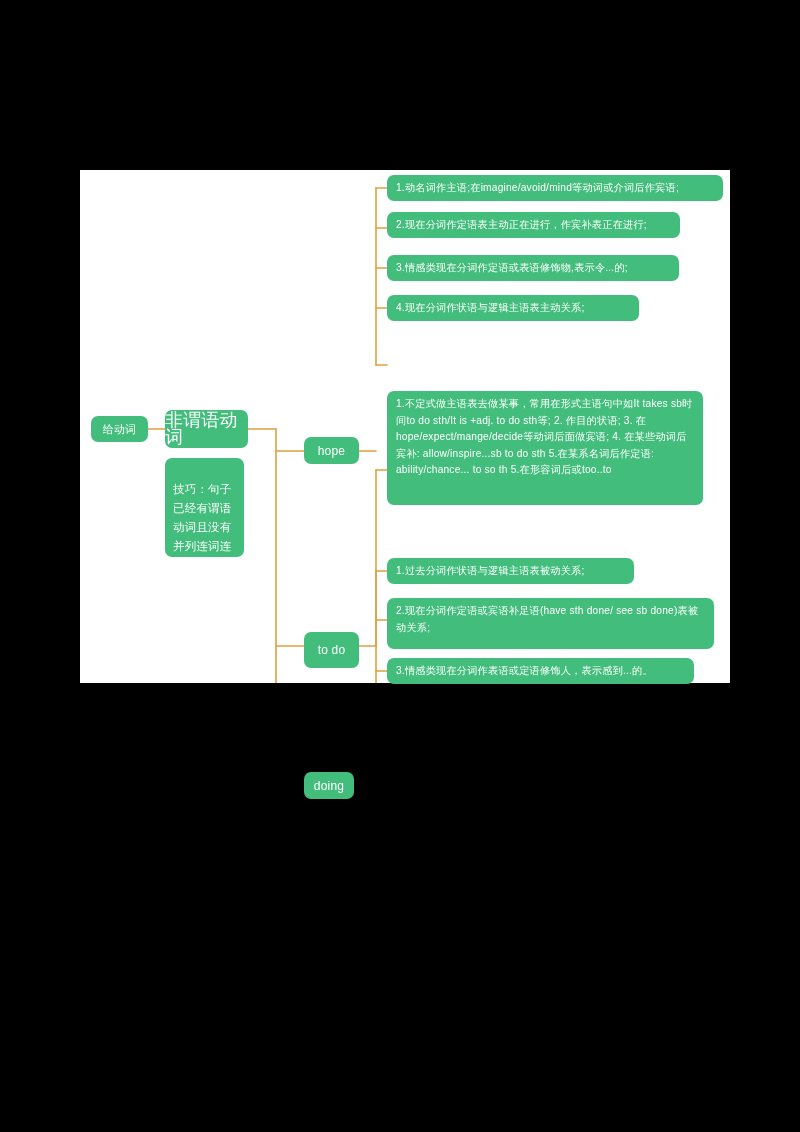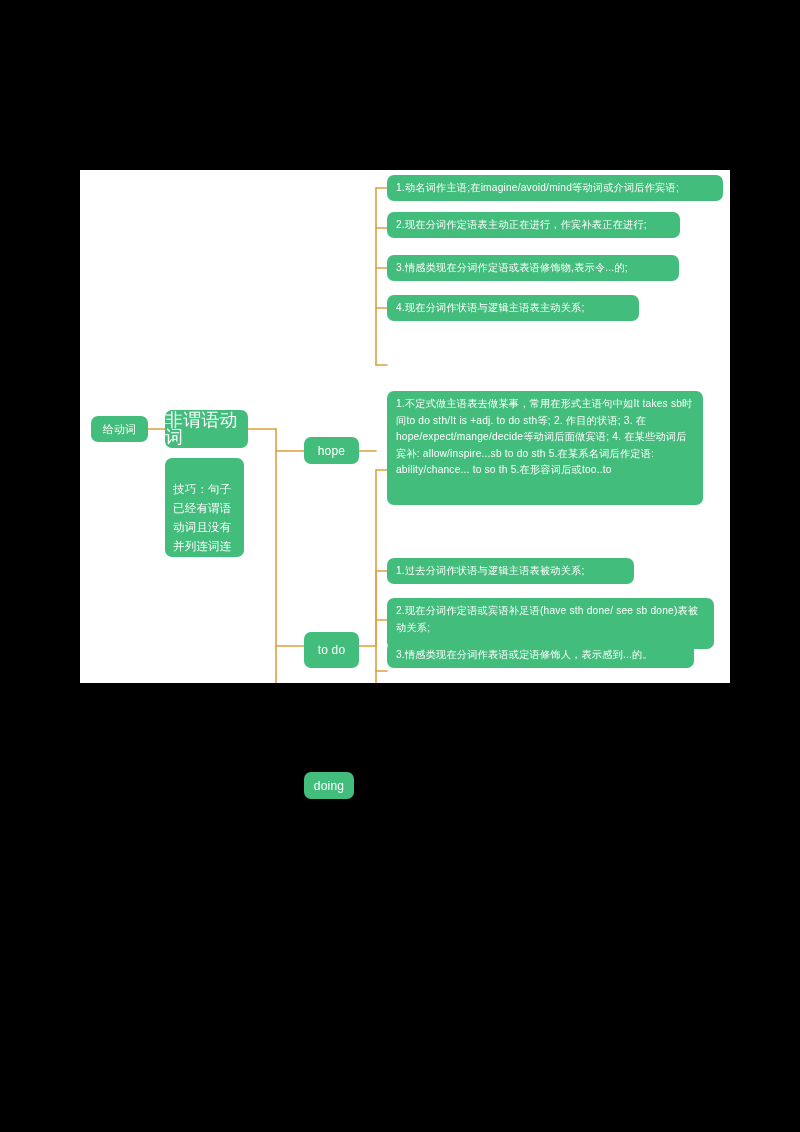--- a/index.html
+++ b/index.html
@@ -76,21 +76,21 @@
   #d1 { left: 307px; top: 5px;   width: 336px; height: 26px; }
   #d2 { left: 307px; top: 42px;  width: 293px; height: 26px; }
   #d3 { left: 307px; top: 85px;  width: 292px; height: 26px; }
   #d4 { left: 307px; top: 125px; width: 252px; height: 26px; }
   #d5 { left: 307px; top: 162px; width: 322px; height: 66px; }
 
   #t1 { left: 307px; top: 221px; width: 316px; height: 114px; }
 
   #o1 { left: 307px; top: 388px; width: 247px; height: 26px; }
   #o2 { left: 307px; top: 428px; width: 327px; height: 51px; }
-  #o3 { left: 307px; top: 472px; width: 307px; height: 26px; }
+  #o3 { left: 307px; top: 488px; width: 307px; height: 26px; }
 </style>
 </head>
 <body>
 
 <div id="canvas">
 
   <svg id="wires" viewBox="0 0 650 513" preserveAspectRatio="none">
     <g fill="none" stroke="#e0a03f" stroke-width="1.6" stroke-linecap="round" stroke-linejoin="round">
 
       <path d="M68 259 L85 259"></path>

